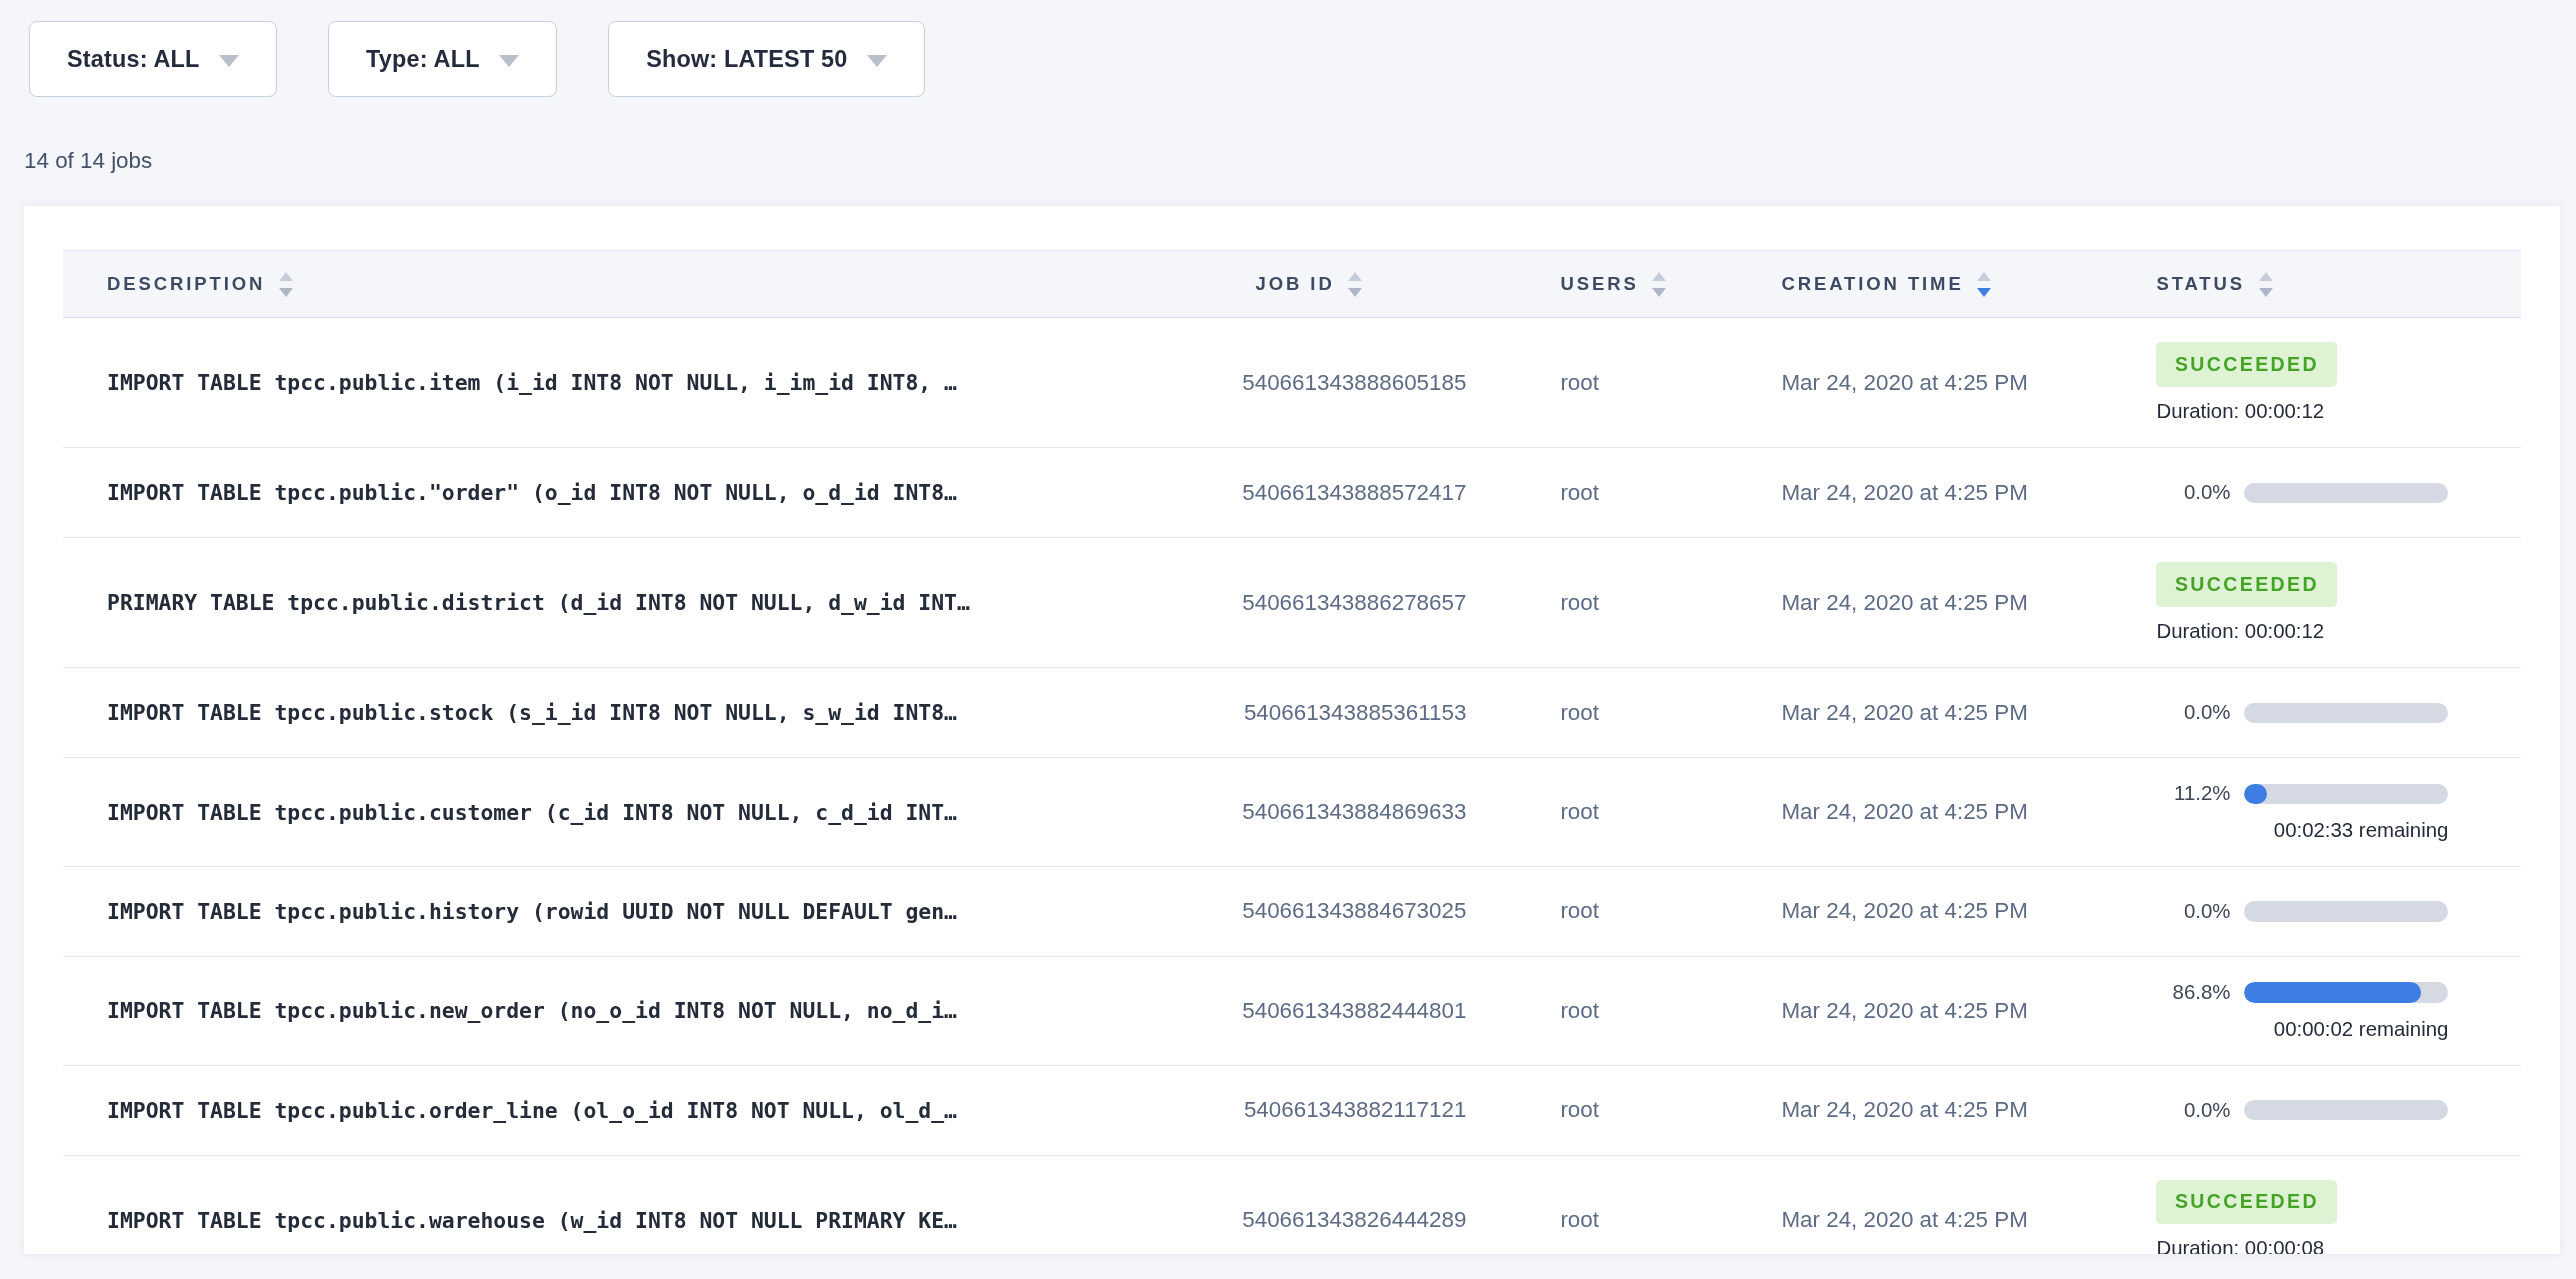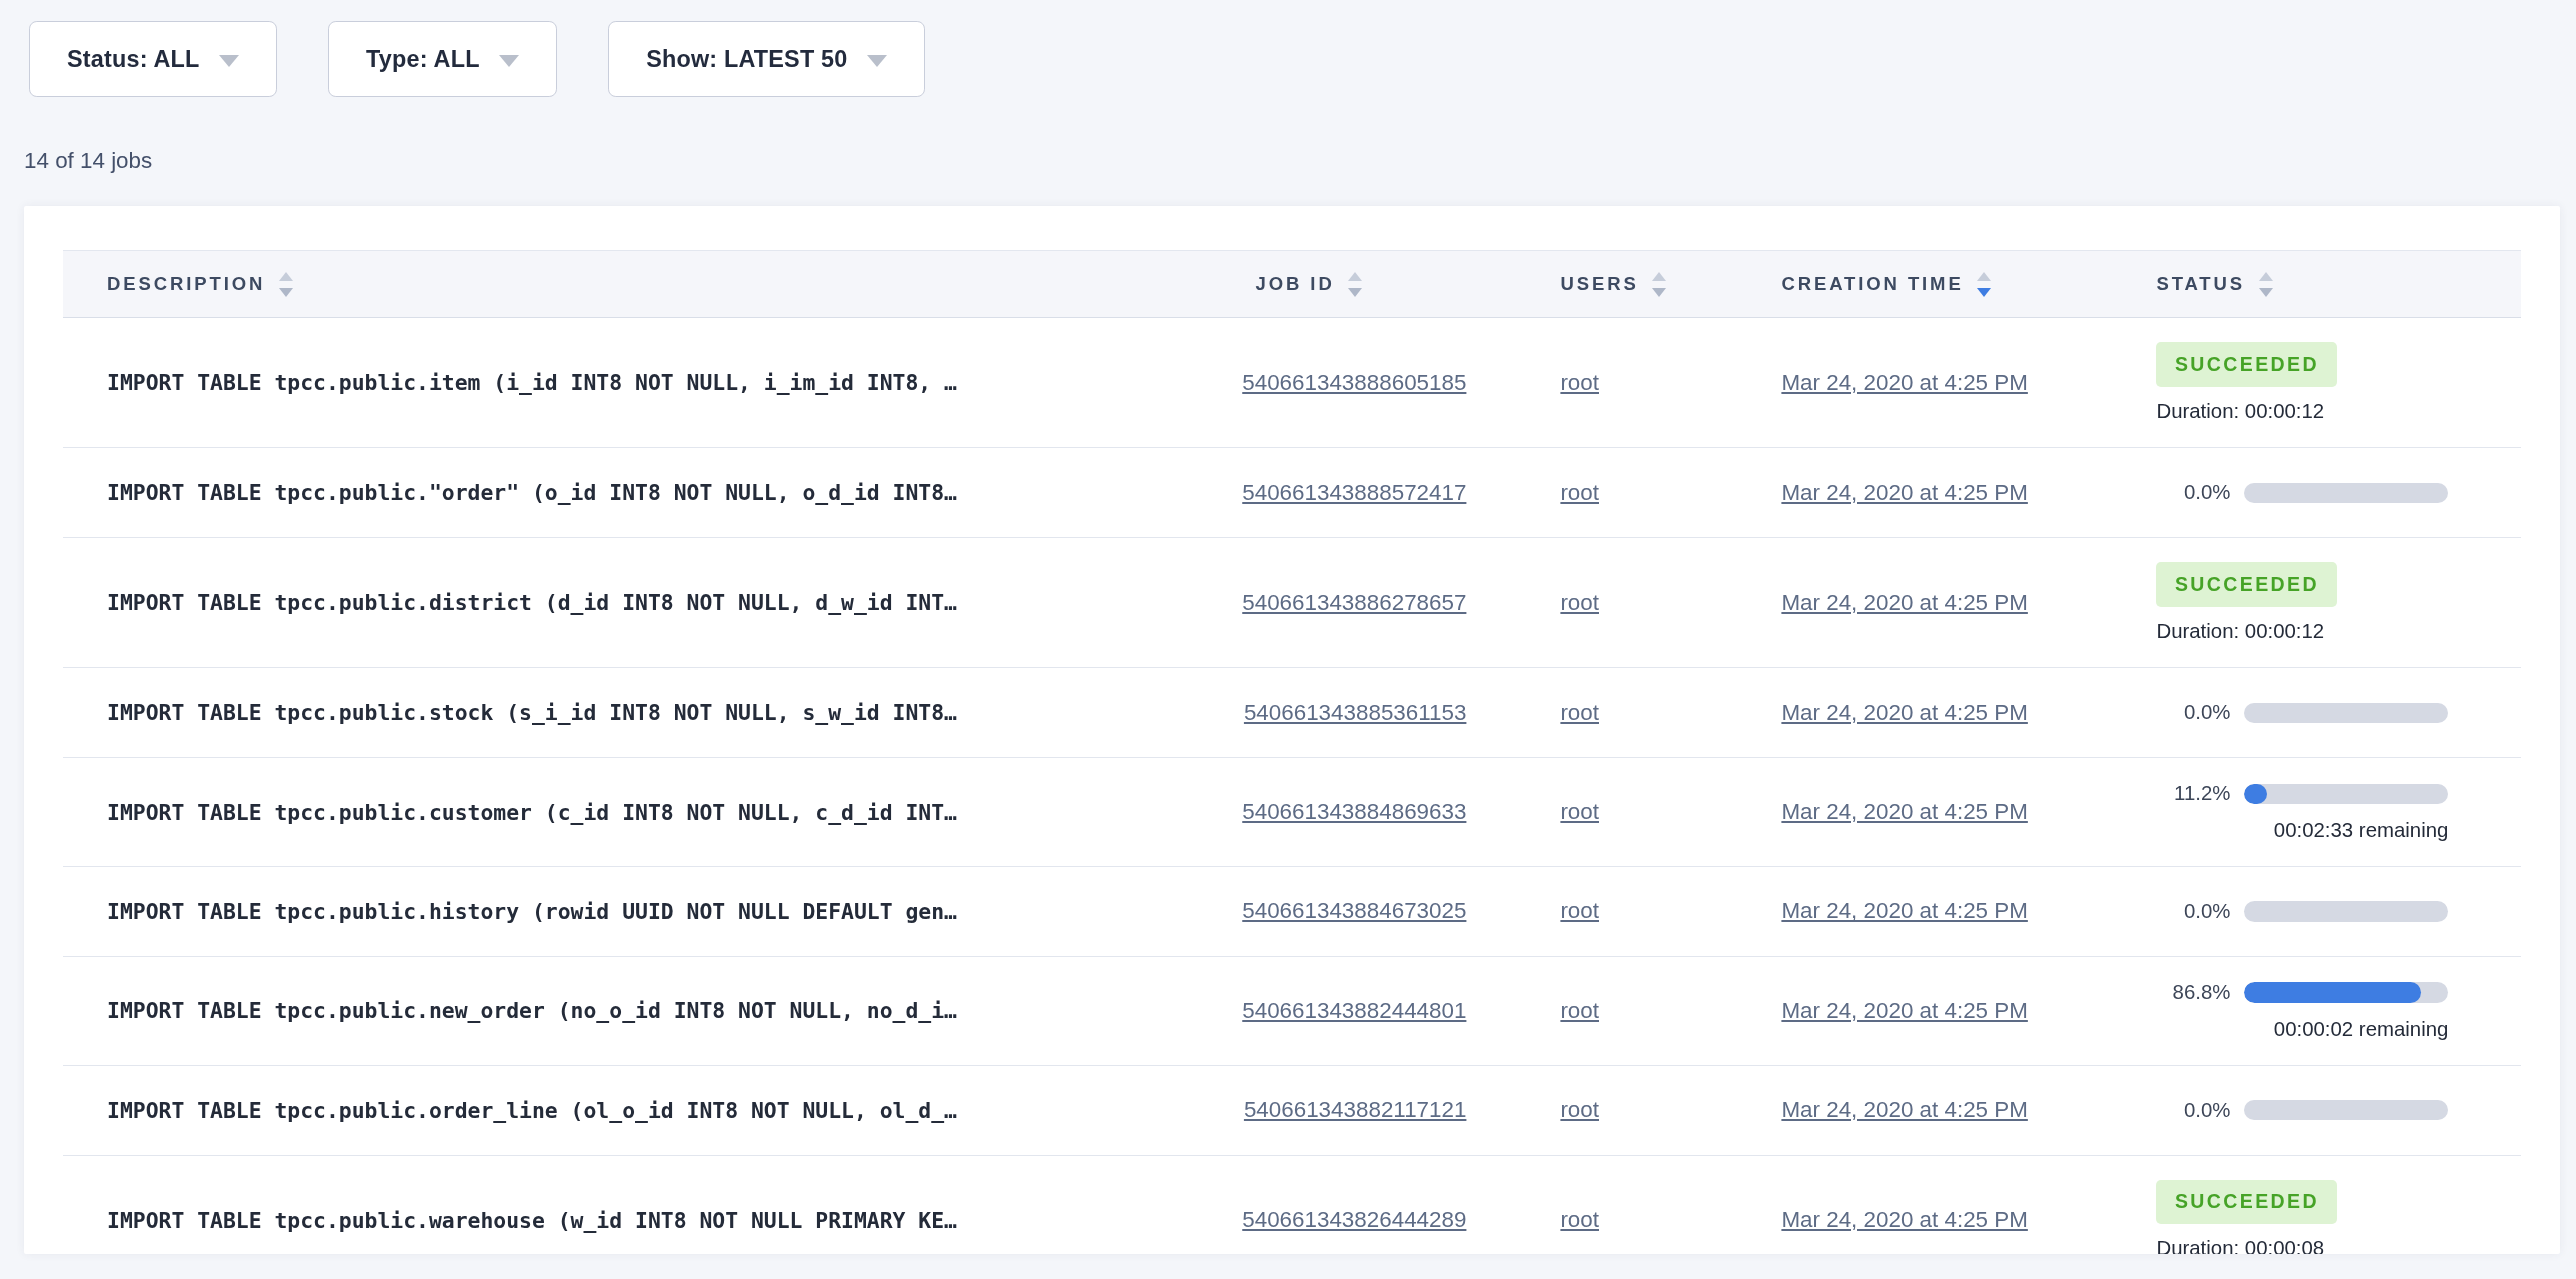--- a/index.html
+++ b/index.html
@@ -121,21 +121,20 @@
     font-size: 21.4px;
     font-weight: 700;
     color: #242b39;
     white-space: nowrap;
     overflow: hidden;
   }
   .cell-jobid, .cell-users, .cell-time {
     font-size: 22.4px;
     color: #5d6b85;
     white-space: nowrap;
-    text-decoration: underline;
   }
   .cell-jobid { display: block; }
 
   
   .status-inner { width: 292px; }
   .badge {
     display: inline-block;
     background: var(--success-bg, #def3d3);
     color: var(--success-text, #46a327);
     font-size: 19.5px;
@@ -266,21 +265,21 @@
                   <div class="fill" style="width: 0%;"></div>
                 </div>
           </div>
 
         </div>
       </div>
     </div>
   </div>
 
   <div class="row">
-    <div class="cell cell-desc col-desc">IMPORT TABLE tpcc.public.district (d_id INT8 NOT NULL, d_w_id INT…</div>
+    <div class="cell cell-desc col-desc">PRIMARY TABLE tpcc.public.district (d_id INT8 NOT NULL, d_w_id INT…</div>
     <div class="cell-jobid col-jobid">540661343886278657</div>
     <div class="cell cell-users col-users">root</div>
     <div class="cell cell-time col-time">Mar 24, 2020 at 4:25 PM</div>
     <div class="cell col-status">
       <div class="status-inner">
         <div>
           <span class="badge">SUCCEEDED</span>
           <div class="status-detail">Duration: 00:00:12</div>
         </div>
 

